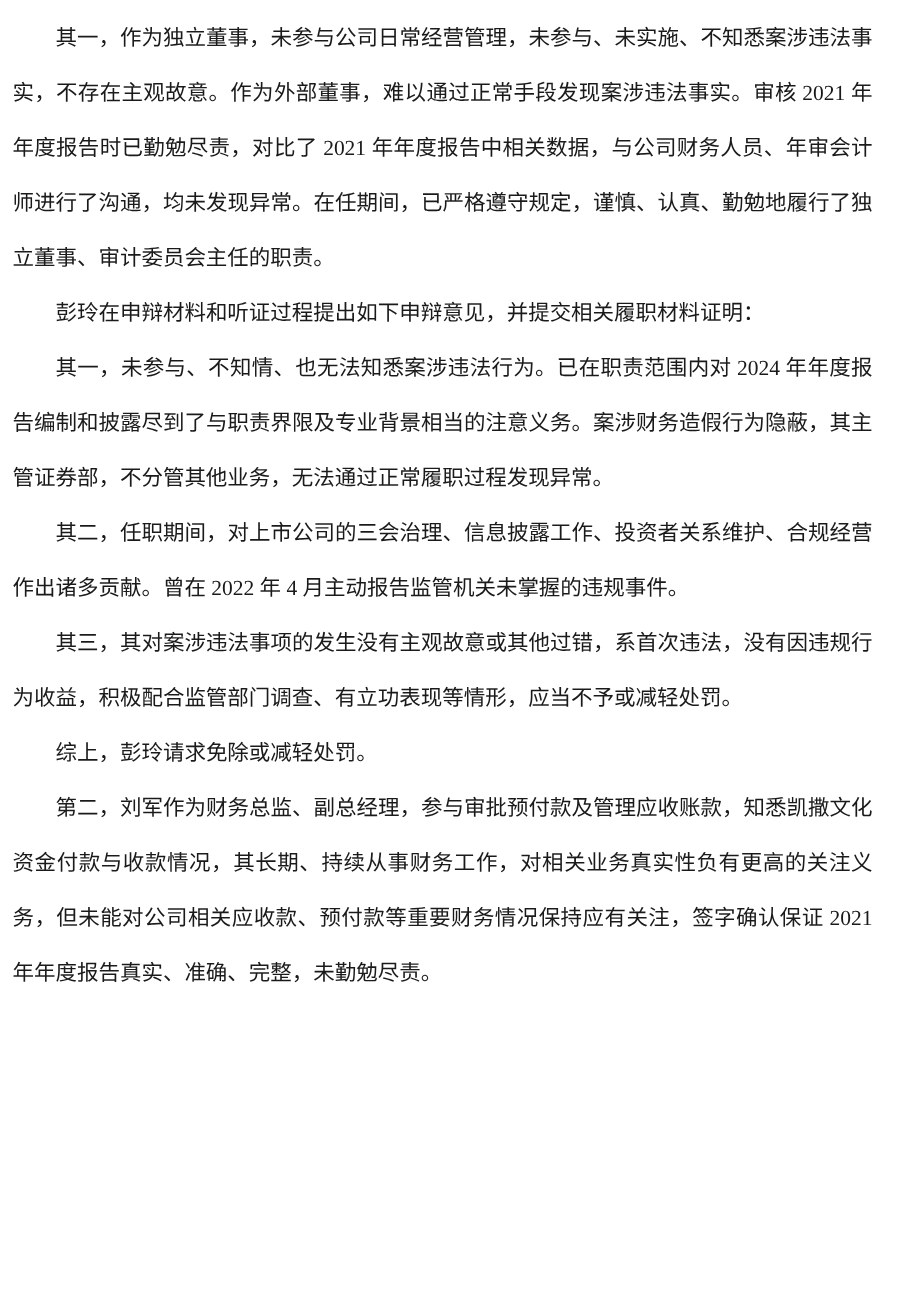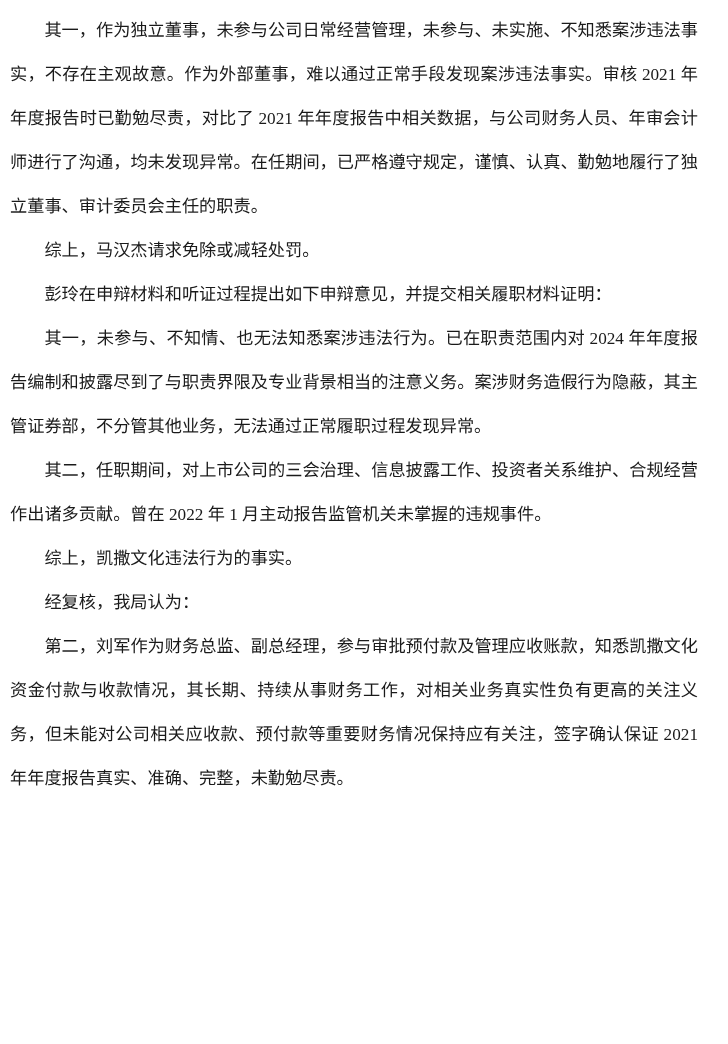--- a/index.html
+++ b/index.html
@@ -28,21 +28,20 @@
     text-indent: 2em;
     word-break: break-all;
   }
 </style>
 </head>
 <body>
 
 <div class="page">
   <div class="doc-body">
     <p>其一，作为独立董事，未参与公司日常经营管理，未参与、未实施、不知悉案涉违法事实，不存在主观故意。作为外部董事，难以通过正常手段发现案涉违法事实。审核 2021 年年度报告时已勤勉尽责，对比了 2021 年年度报告中相关数据，与公司财务人员、年审会计师进行了沟通，均未发现异常。在任期间，已严格遵守规定，谨慎、认真、勤勉地履行了独立董事、审计委员会主任的职责。</p>
-    <p>综上，马汉杰请求免除或减轻处罚。</p>
     <p>彭玲在申辩材料和听证过程提出如下申辩意见，并提交相关履职材料证明：</p>
     <p>其一，未参与、不知情、也无法知悉案涉违法行为。已在职责范围内对 2024 年年度报告编制和披露尽到了与职责界限及专业背景相当的注意义务。案涉财务造假行为隐蔽，其主管证券部，不分管其他业务，无法通过正常履职过程发现异常。</p>
-    <p>其二，任职期间，对上市公司的三会治理、信息披露工作、投资者关系维护、合规经营作出诸多贡献。曾在 2022 年 1 月主动报告监管机关未掌握的违规事件。</p>
-    <p>综上，凯撒文化违法行为的事实。</p>
-    <p>经复核，我局认为：</p>
+    <p>其二，任职期间，对上市公司的三会治理、信息披露工作、投资者关系维护、合规经营作出诸多贡献。曾在 2022 年 4 月主动报告监管机关未掌握的违规事件。</p>
+    <p>其三，其对案涉违法事项的发生没有主观故意或其他过错，系首次违法，没有因违规行为收益，积极配合监管部门调查、有立功表现等情形，应当不予或减轻处罚。</p>
+    <p>综上，彭玲请求免除或减轻处罚。</p>
     <p>第二，刘军作为财务总监、副总经理，参与审批预付款及管理应收账款，知悉凯撒文化资金付款与收款情况，其长期、持续从事财务工作，对相关业务真实性负有更高的关注义务，但未能对公司相关应收款、预付款等重要财务情况保持应有关注，签字确认保证 2021 年年度报告真实、准确、完整，未勤勉尽责。</p>
   </div>
 </div>
 
 </body></html>

